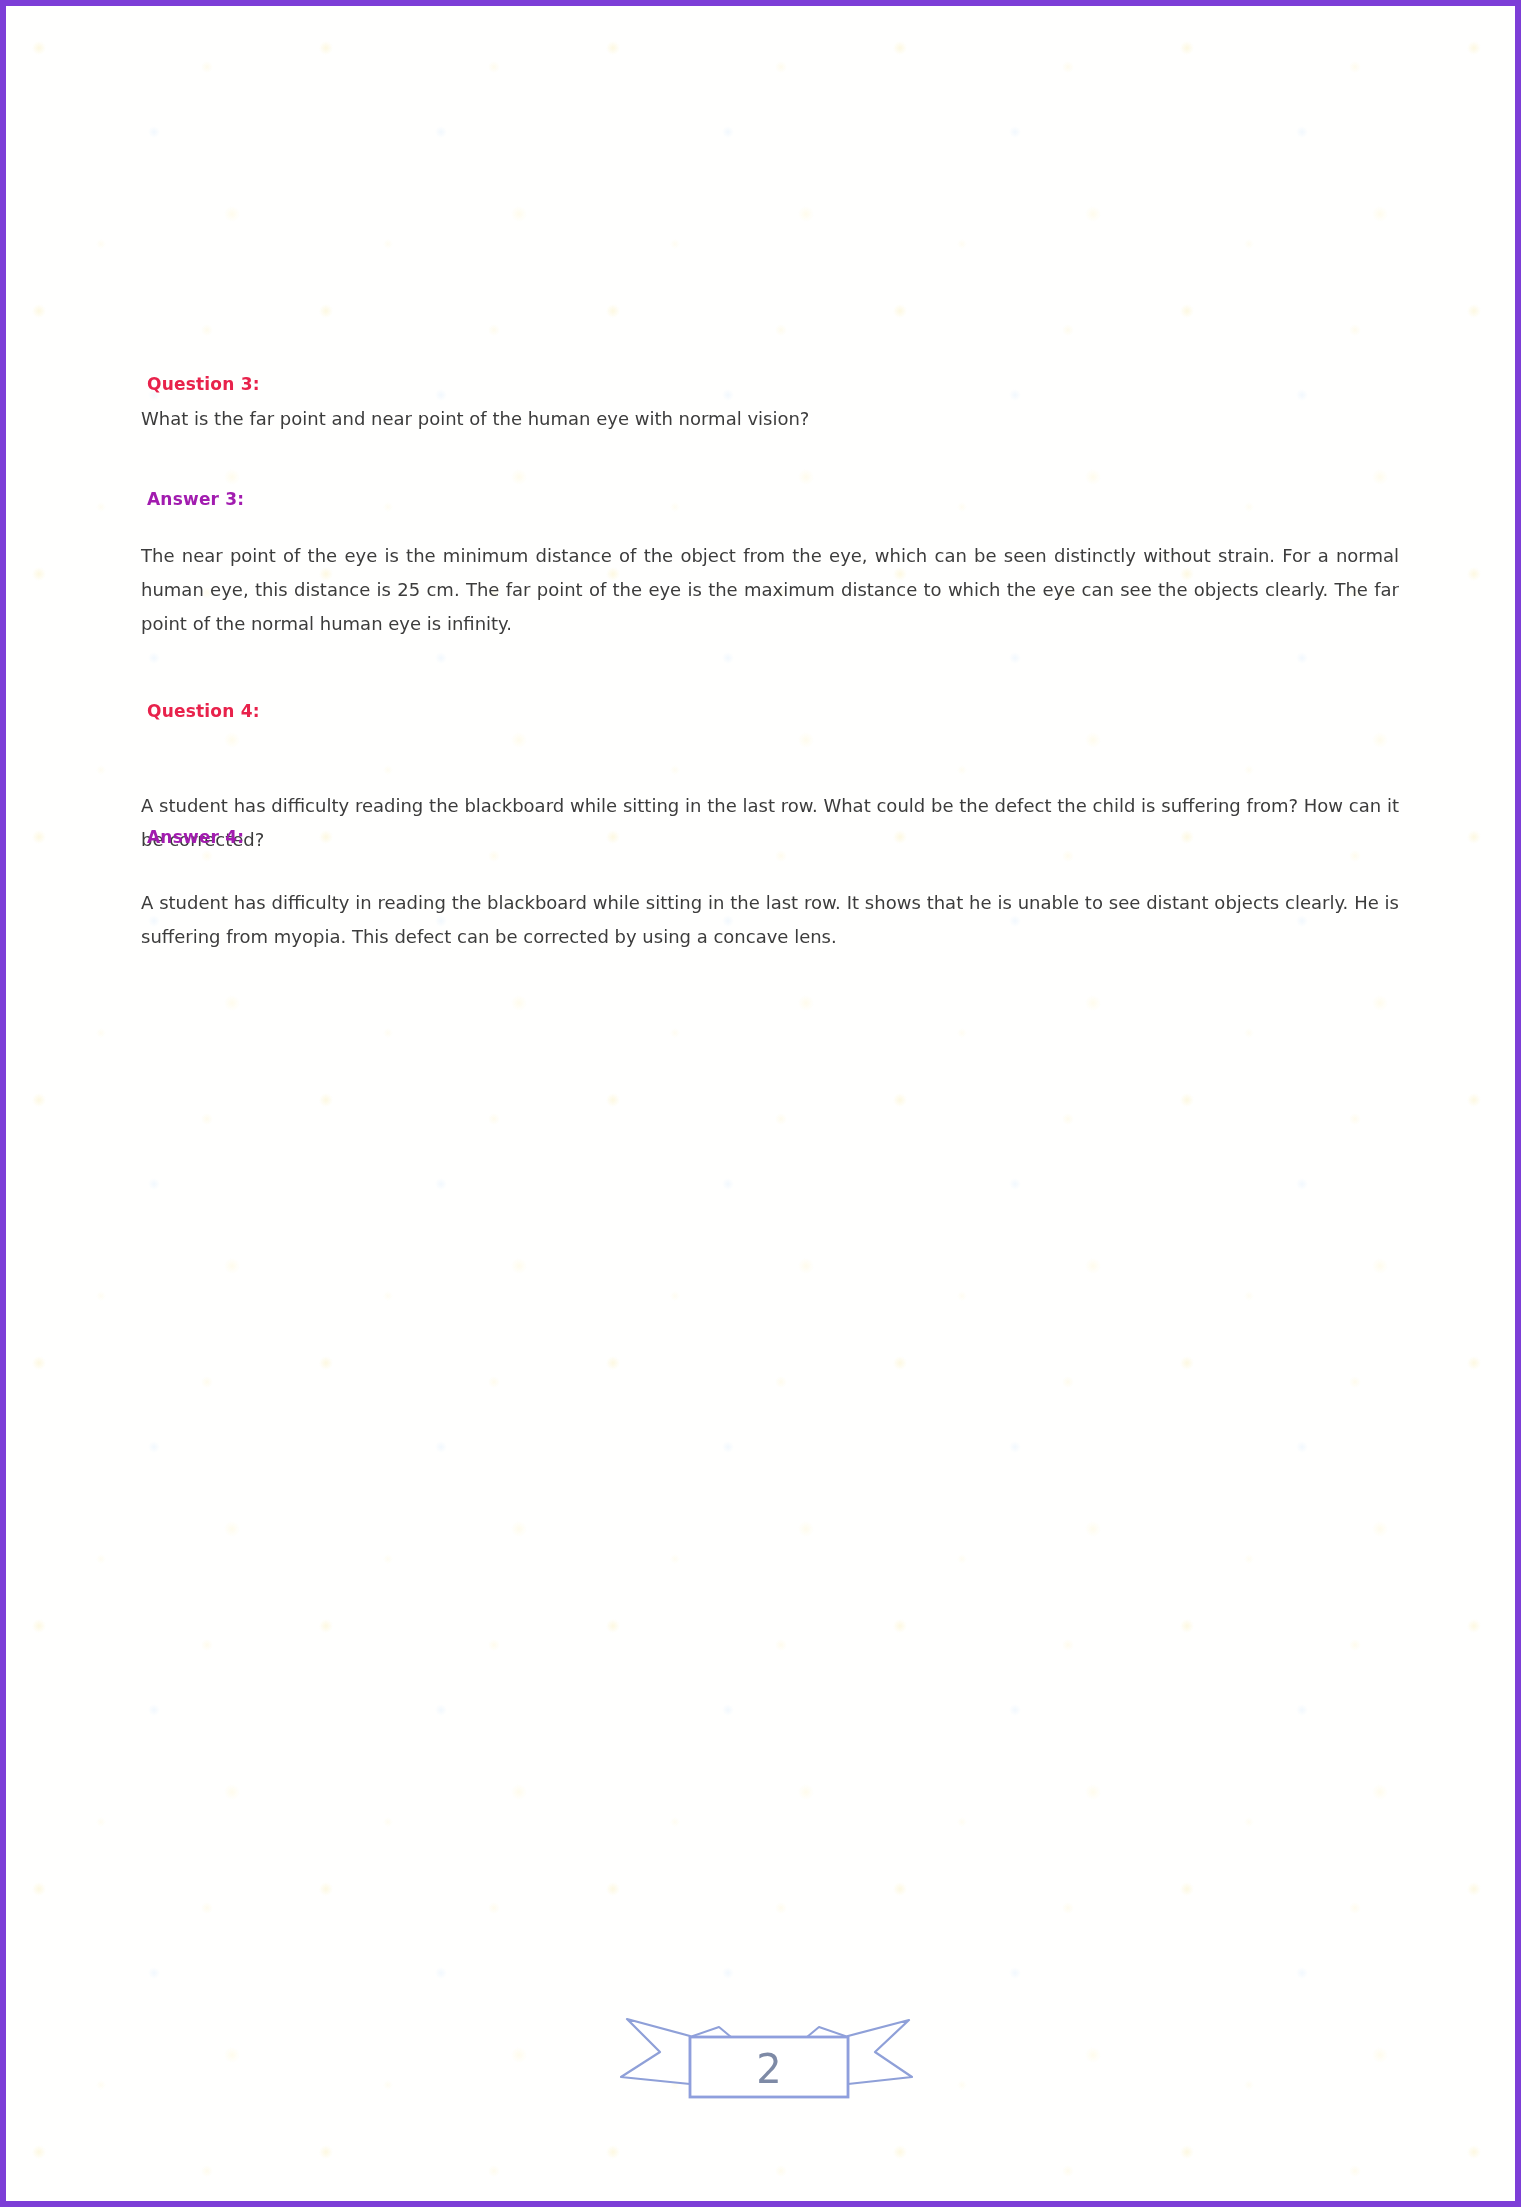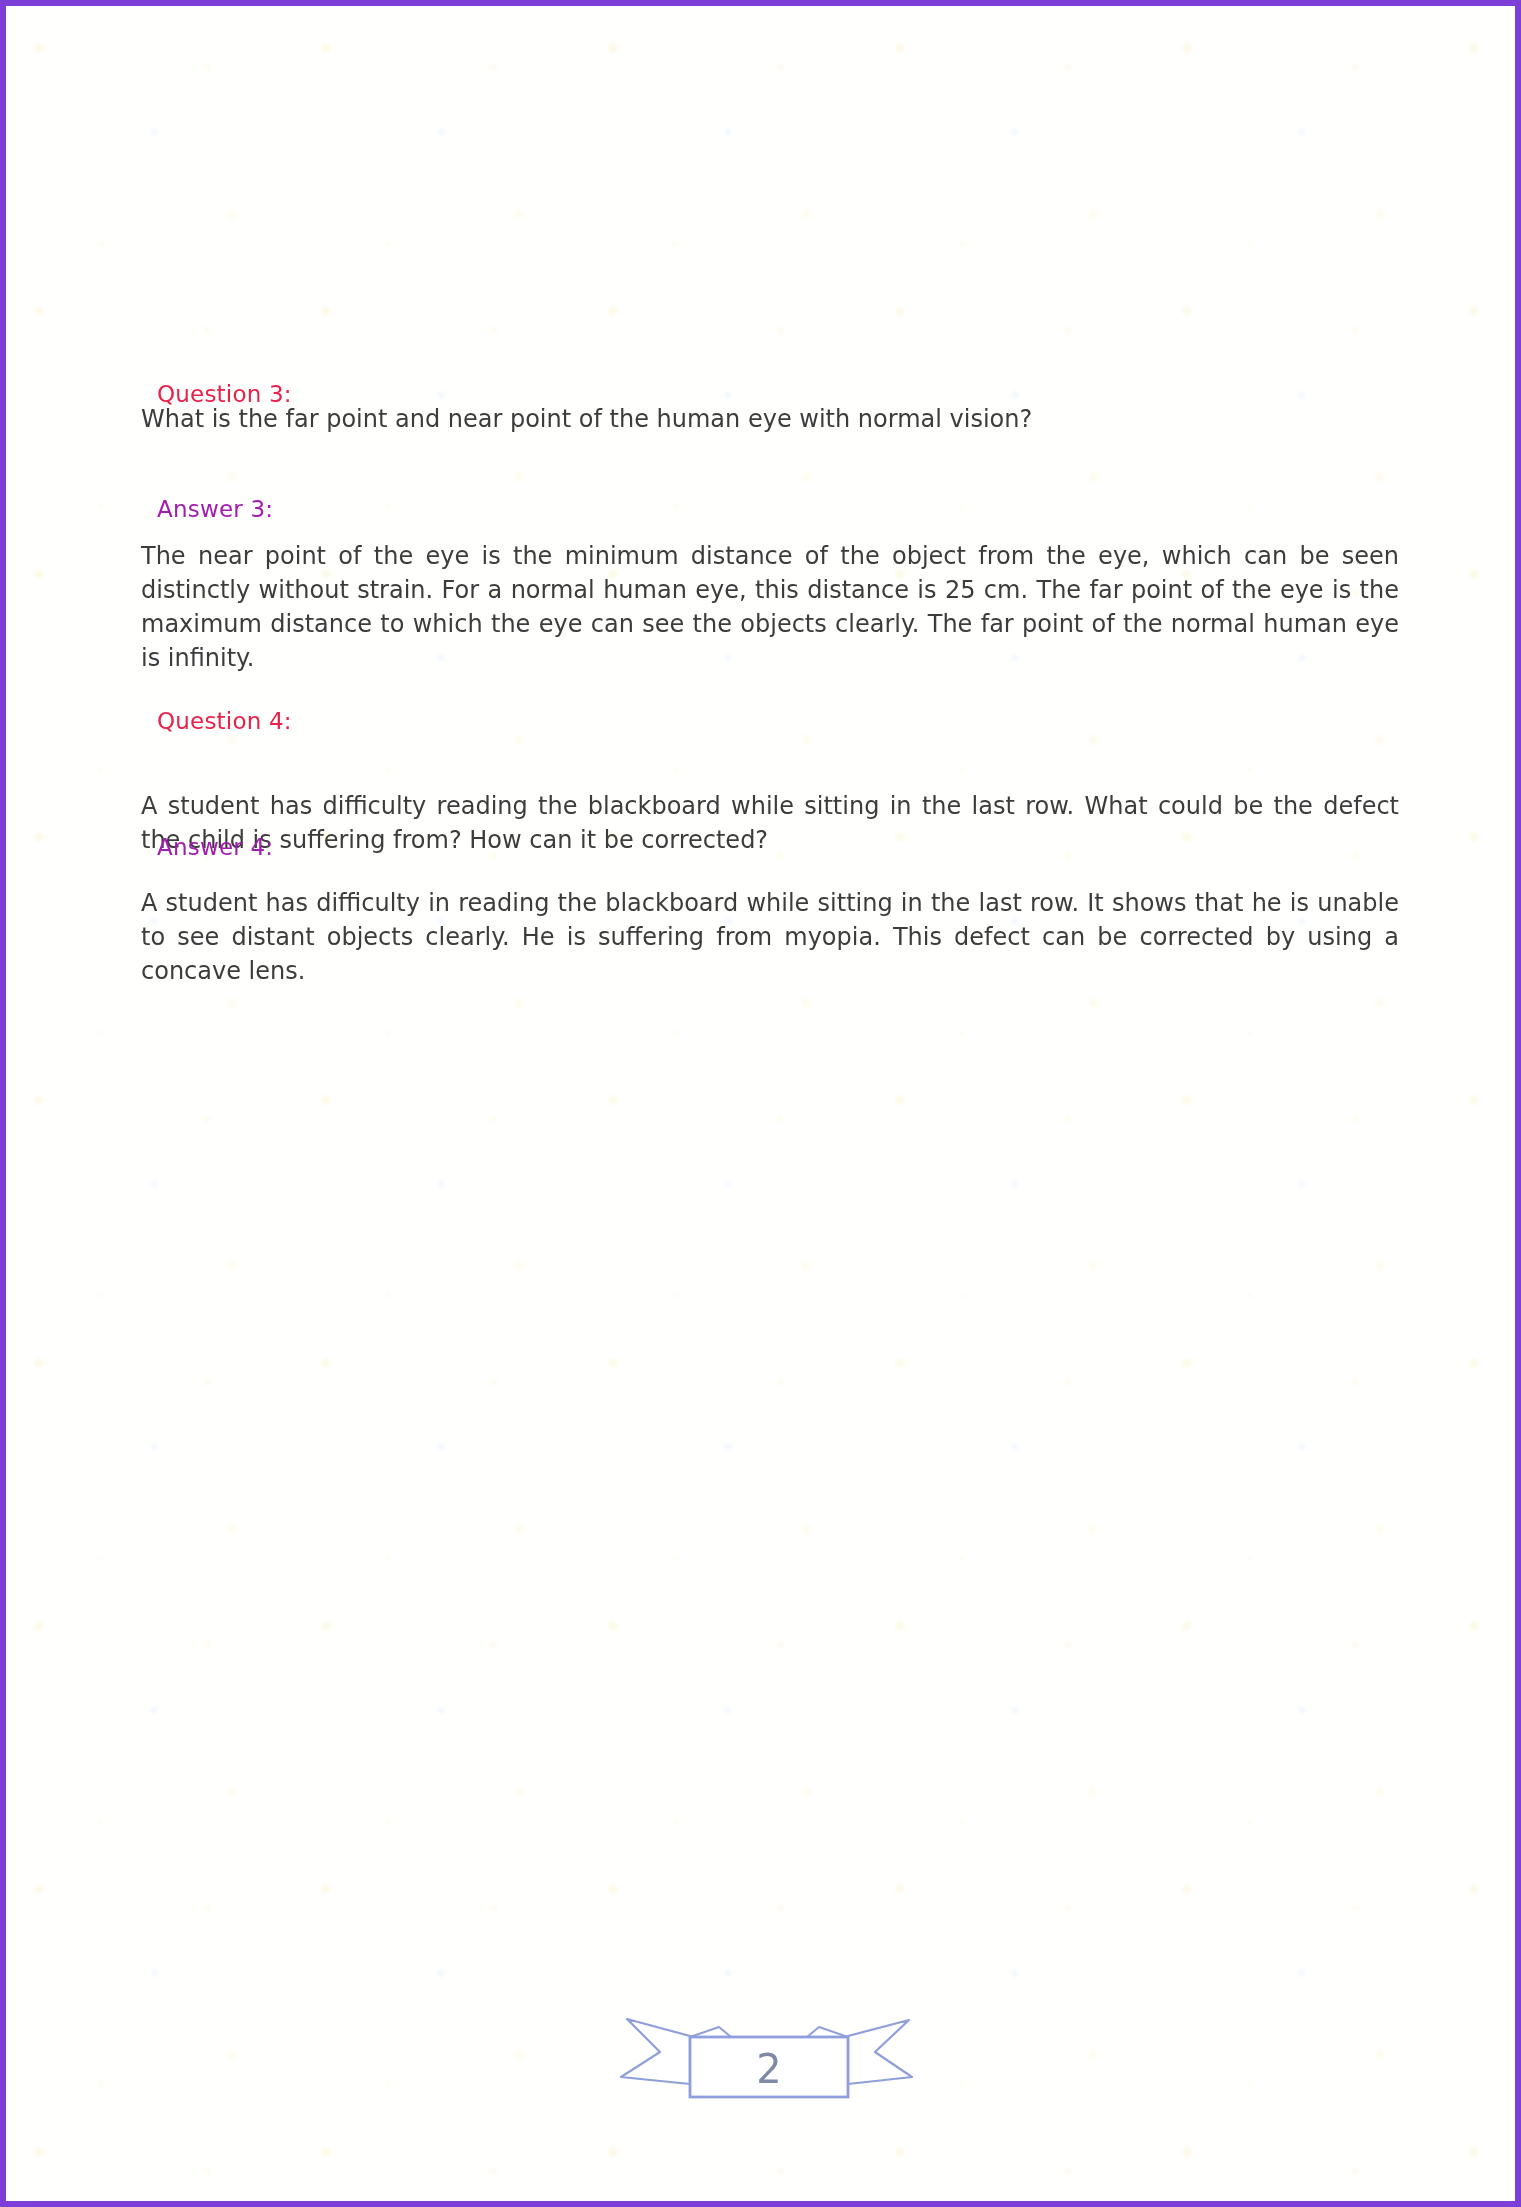--- a/index.html
+++ b/index.html
@@ -24,35 +24,35 @@
       radial-gradient(circle 5px at 148px 126px, rgba(222,238,255,0.40), transparent 6px),
       radial-gradient(circle 7px at 226px 208px, rgba(255,248,214,0.42), transparent 8px),
       radial-gradient(circle 4px at 95px 238px,  rgba(255,250,225,0.40), transparent 5px),
       radial-gradient(circle 5px at 201px 61px,  rgba(255,246,208,0.35), transparent 6px);
     background-size: 287px 263px;
   }
   .label {
     position: absolute;
     left: 135px;
     width: 1258px;
-    margin: 16px;
-    font-size: 23px;
+    margin: 6px;
+    font-size: 17px;
     line-height: 32px;
-    font-weight: normal;
+    font-weight: bold;
     letter-spacing: 0.2px;
   }
   .q-label { color: #e8224b; }
   .a-label { color: #a21caf; }
   .body-text {
     position: absolute;
     left: 135px;
     width: 1258px;
     margin: 0;
     color: #3c3c3c;
-    font-size: 24px;
+    font-size: 18px;
     line-height: 34px;
     text-align: justify;
   }
   .body-text.last-left { text-align-last: left; margin-top: 26px; }
   .ribbon {
     position: absolute;
     left: 612px;
     top: 2008px;
     width: 300px;
     height: 96px;

